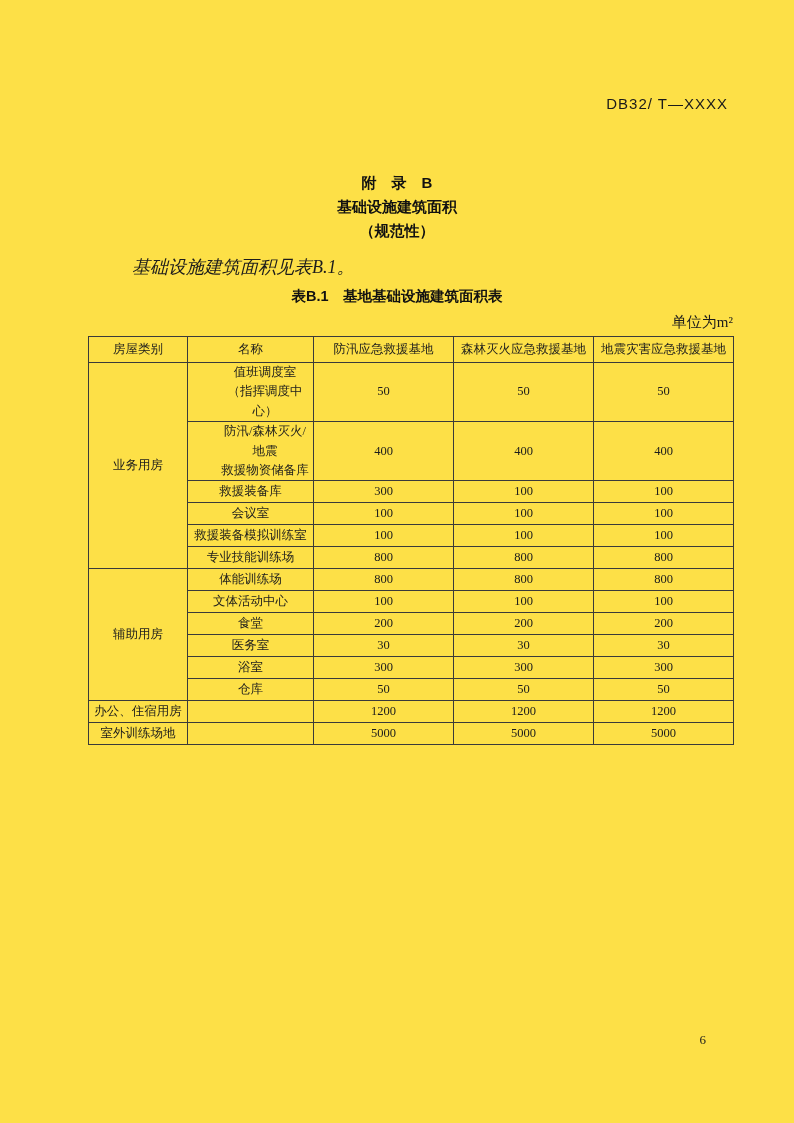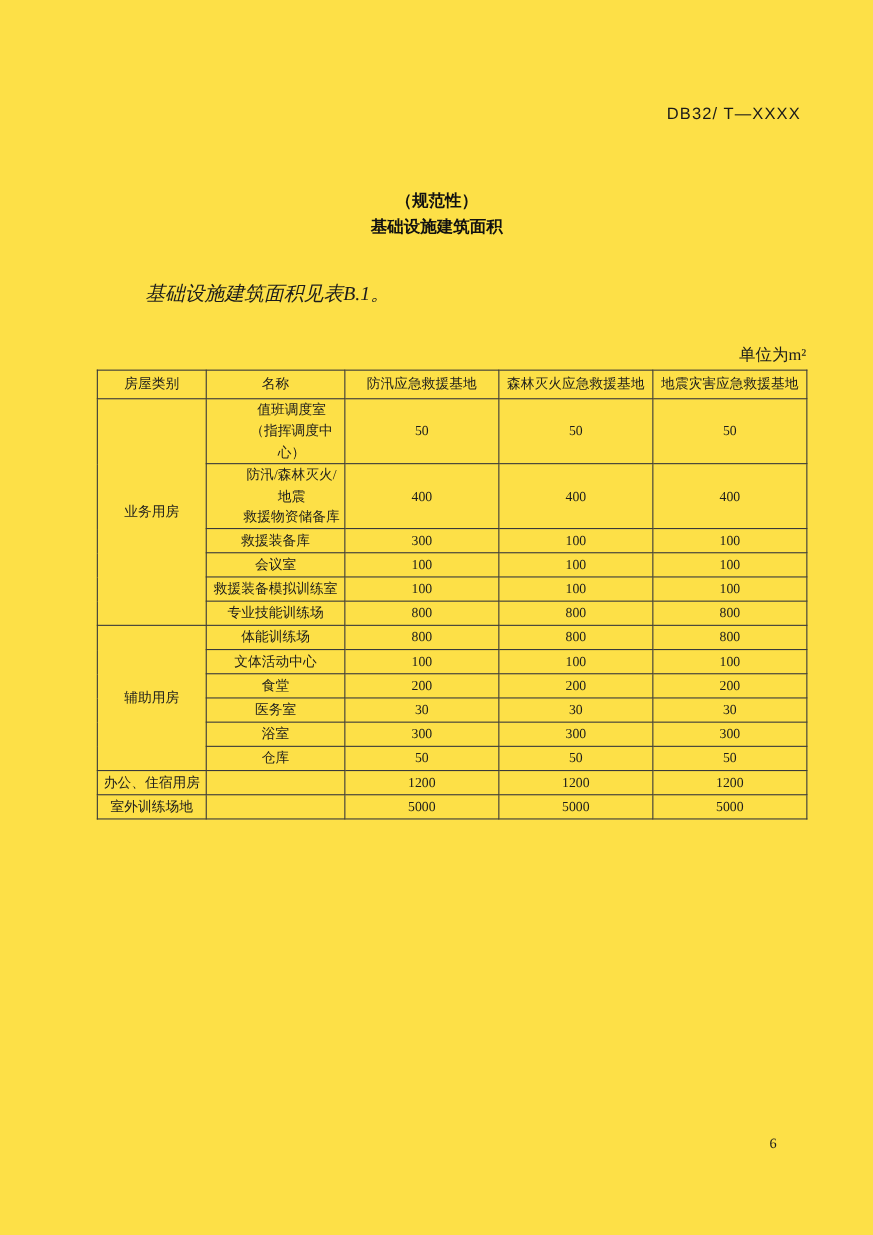--- a/index.html
+++ b/index.html
@@ -100,26 +100,30 @@
   }
 </style>
 </head>
 <body>
 
 <div class="page">
 
   <div class="doc-code">DB32/ T—XXXX</div>
 
   <div class="title-block">
+    <div class="title-line">附　录　B</div>
+    <div class="title-line">基础设施建筑面积</div>
     <div class="title-line">（规范性）</div>
-    <div class="title-line">基础设施建筑面积</div>
   </div>
 
   <div class="body-paragraph">基础设施建筑面积见表B.1。</div>
 
+  <div class="table-caption">
+    <span class="cap-label">表B.1</span><span>基地基础设施建筑面积表</span>
+  </div>
 
   <div class="unit-note">单位为m²</div>
 
   <table class="area-table">
     <colgroup>
       <col style="width:99px">
         <col style="width:126px">
         <col style="width:140px">
         <col style="width:140px">
         <col style="width:140px">

